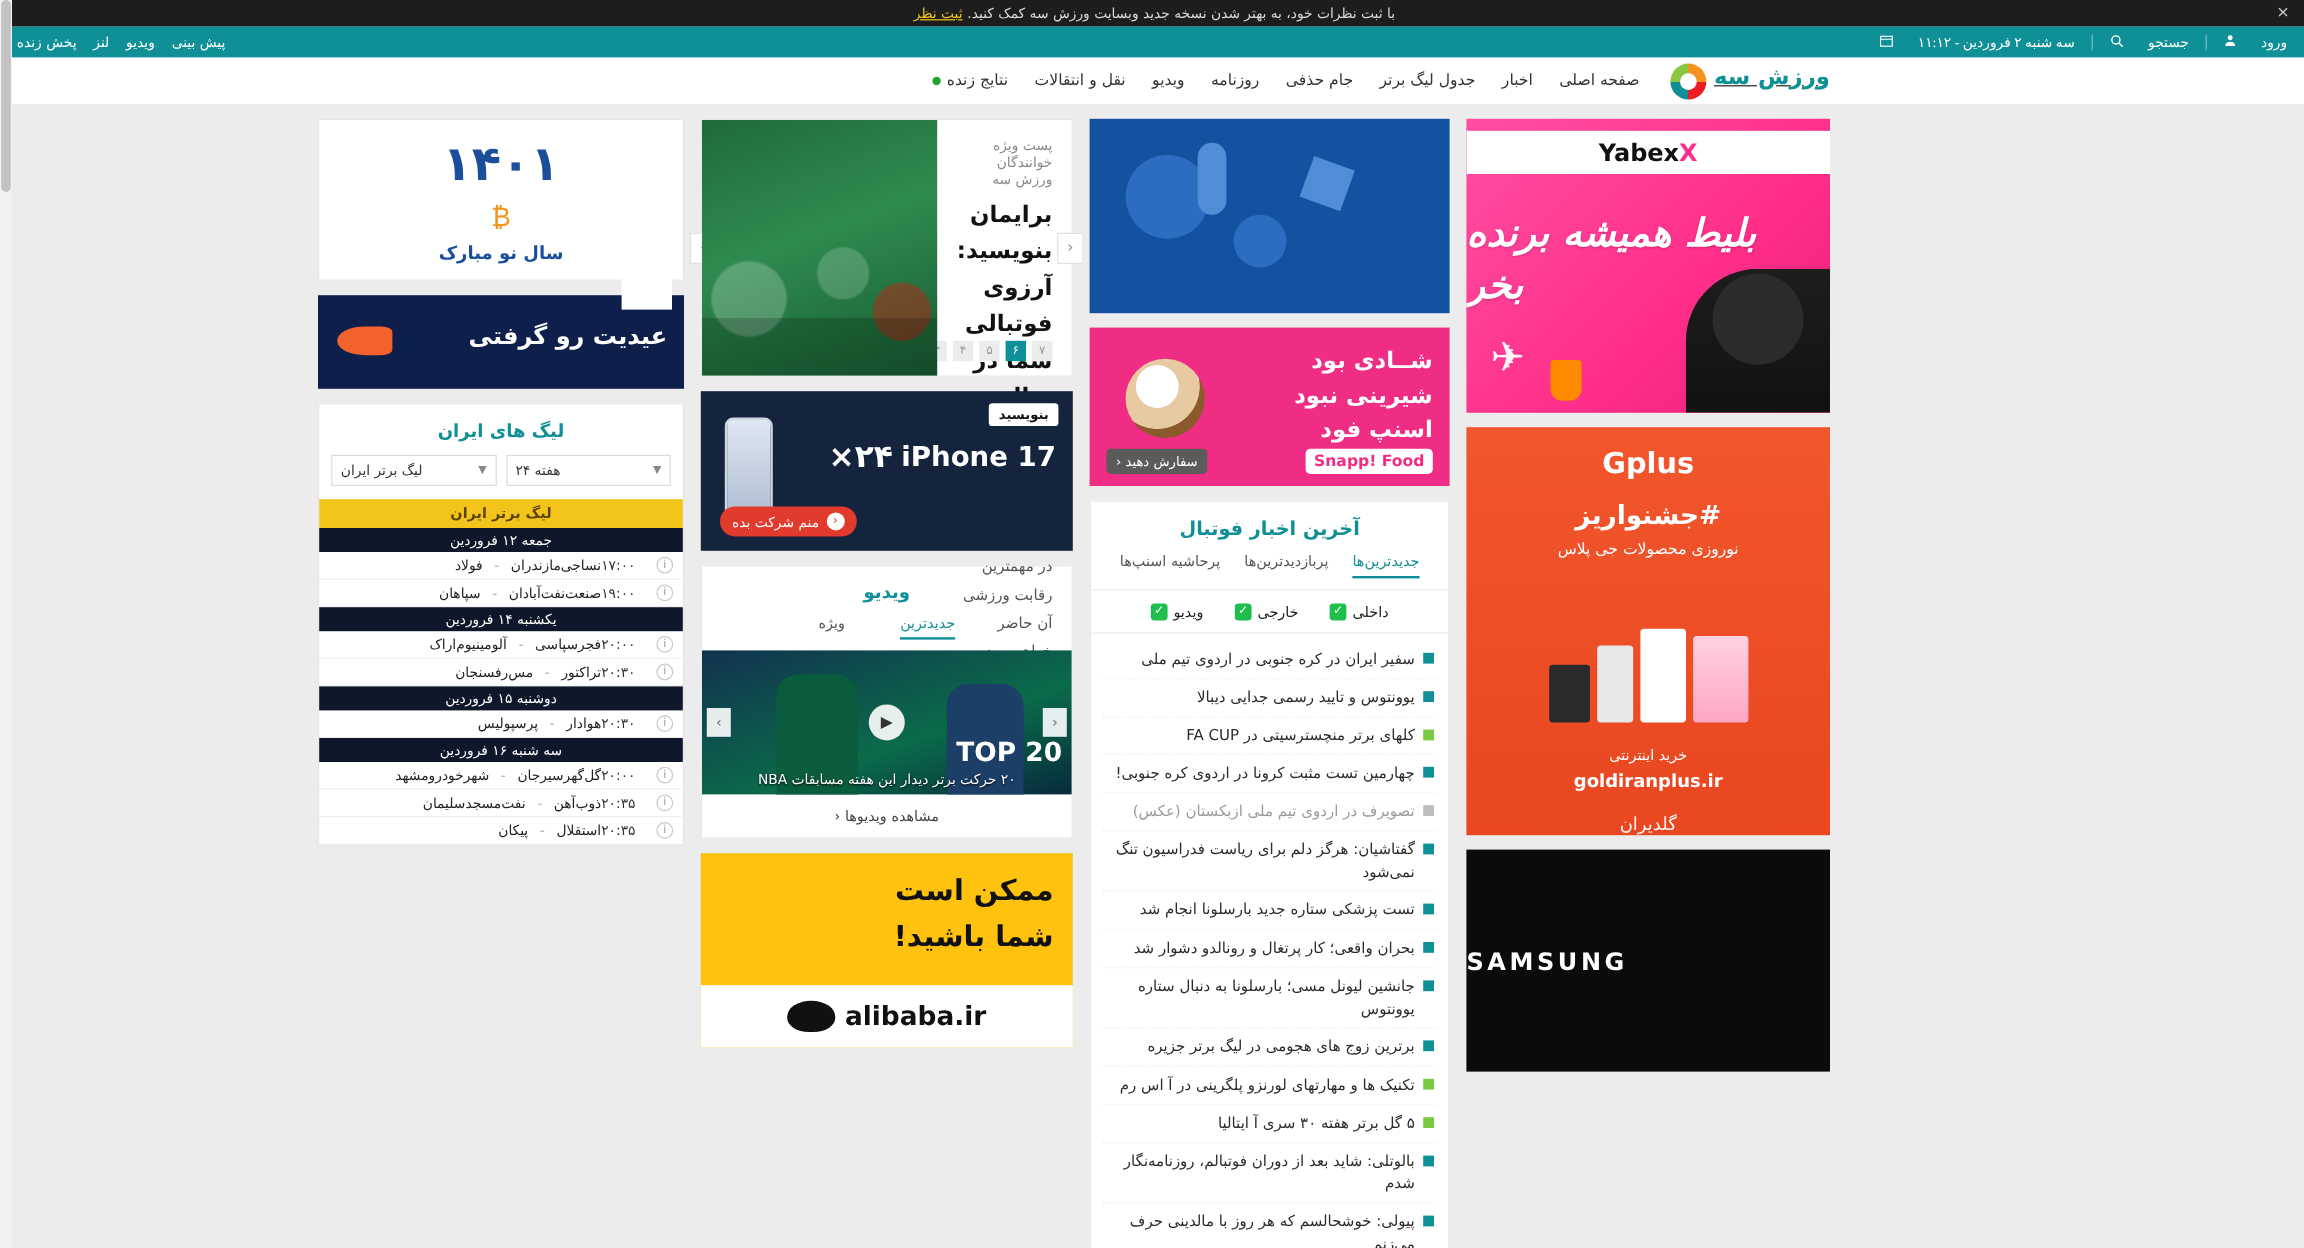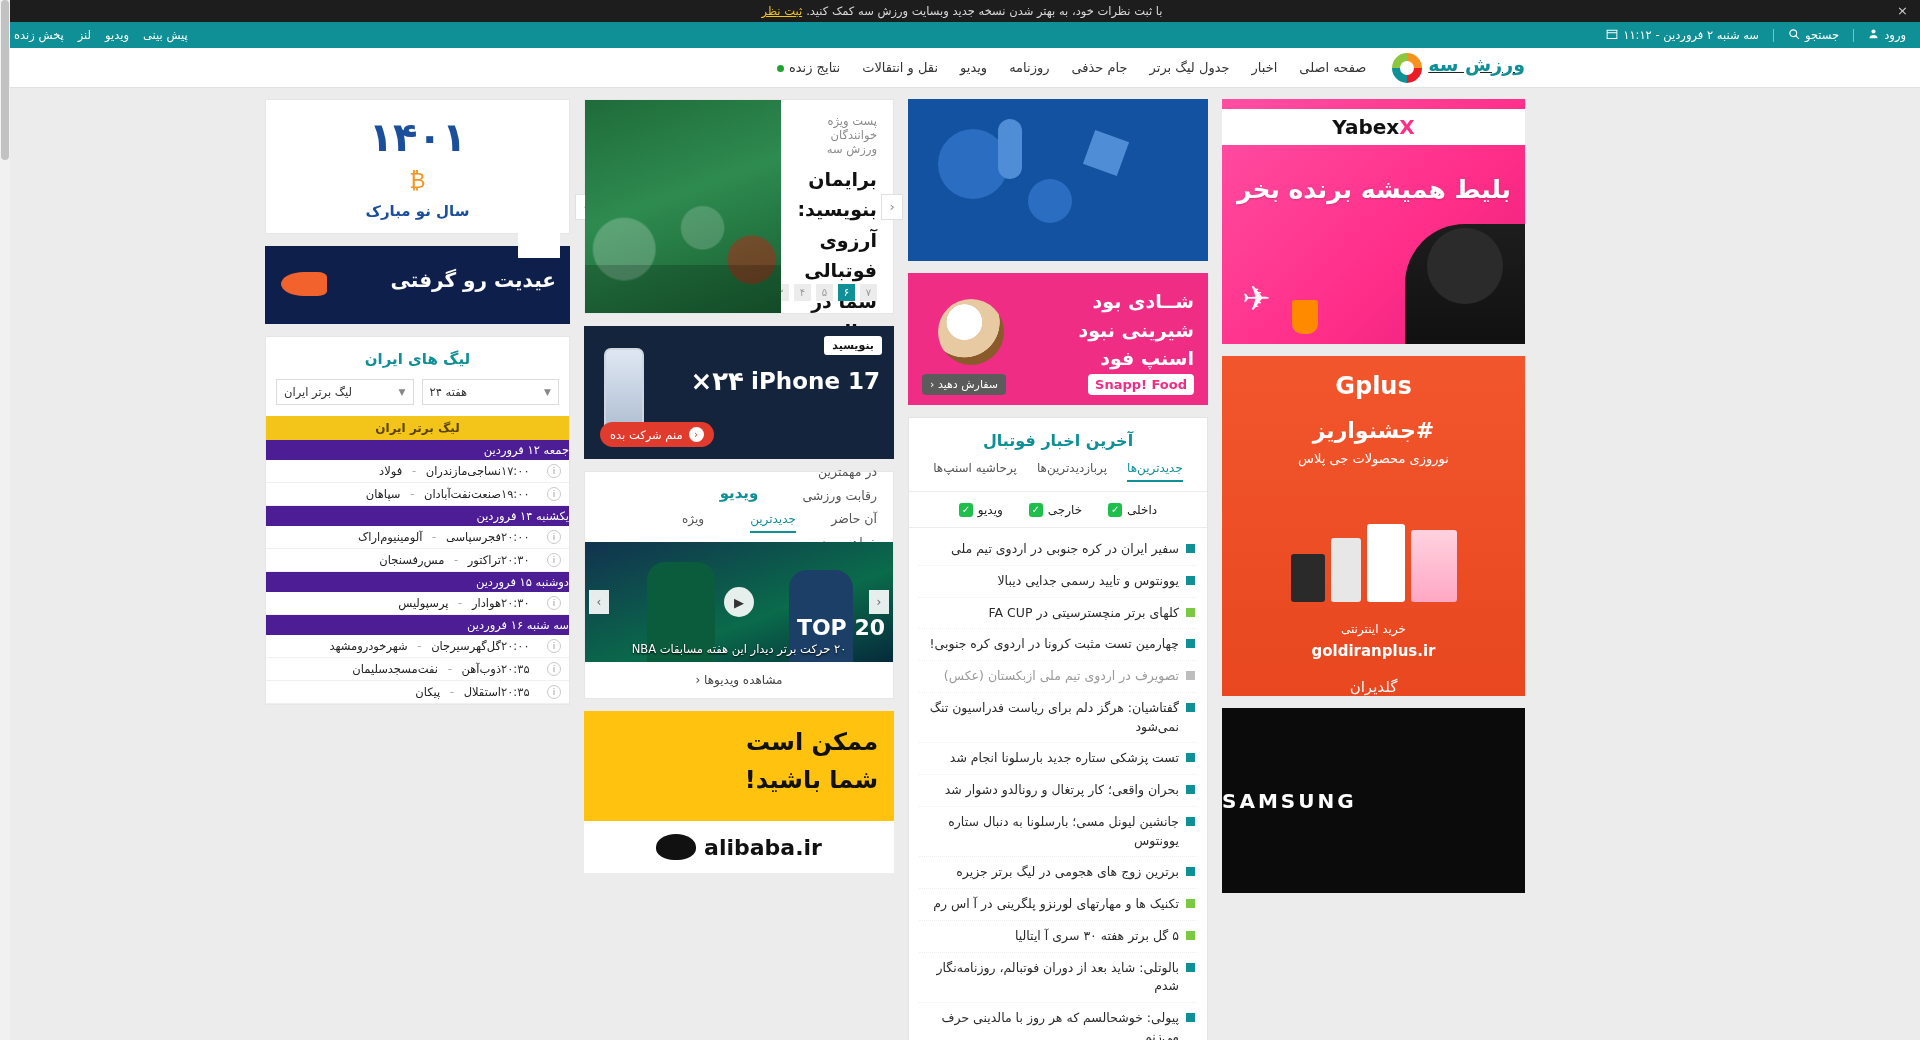--- a/index.html
+++ b/index.html
@@ -27,21 +27,21 @@
 
   
   .top-strip {
     height:26px; background:#0f8f96; color:#fff;
     display:flex; align-items:center; justify-content:space-between;
     padding:0 14px; font-size:11.5px;
   }
   .top-strip .right-group, .top-strip .left-group { display:flex; align-items:center; gap:14px; }
   .top-strip a { color:#fff; text-decoration:none; }
   .strip-sep { width:1px; height:13px; background:rgba(255,255,255,.45); }
-  .strip-chip { display:flex; align-items:center; gap:5px; }
+  .strip-chip { display:flex; align-items:center; gap:20px;font-family:Liberation Serif, serif; }
   .ico { display:inline-block; vertical-align:middle; }
 
   
   .navbar {
     height:40px; background:#fff; border-bottom:1px solid #e2e2e2;
     display:flex; align-items:center; justify-content:flex-start;
     padding:0 14px; gap:0;
   }
   .logo { display:flex; align-items:flex-start; gap:6px; margin-left:26px;text-decoration:underline; }
   .logo-text { font-size:19px; font-weight:bold; color:#0f8f96; letter-spacing:-1px; }
@@ -56,22 +56,22 @@
   
   .grid { width:1130px; margin:0 auto; margin-top:11px; display:grid;
           grid-template-columns:303px 300px 310px 305px; gap:14px; }
 
   
   .ad-yabex { height:245px; background:linear-gradient(135deg,#ff4fa3,#ff2e89 60%,#e81f7a);
      position:relative; overflow:hidden; color:#fff; }
   .ad-yabex .brand { position:absolute; top:10px; right:0; left:0; text-align:center;
      background:#fff; color:#111; font-weight:bold; font-size:20px; padding:6px 0; }
   .ad-yabex .brand .x { color:#ff2e89; }
-  .ad-yabex .headline { position:absolute; top:74px; right:14px; font-size:25px; font-weight:bold;
-     line-height:1.35; text-align:left; text-shadow:0 1px 2px rgba(0,0,0,.18); }
+  .ad-yabex .headline { position:absolute; top:74px; right:14px; font-size:32px; font-weight:bold;
+     line-height:1.35; text-align:left; text-shadow:0 1px 2px rgba(0,0,0,.18);font-style:italic; }
   .ad-yabex .person { position:absolute; bottom:0; right:0; width:120px; height:120px;
      background:radial-gradient(circle at 50% 35%, #2b2b2b 0 38%, transparent 39%),
      linear-gradient(#1d1d1d,#111); border-top-left-radius:60px; }
   .ad-yabex .plane { position:absolute; bottom:26px; left:20px; font-size:34px; color:#fff; opacity:.95; }
   .ad-yabex .cup { position:absolute; bottom:10px; left:70px; width:26px; height:34px;
      background:#ff8a00; border-radius:3px 3px 10px 10px; }
 
   
   .ad-gplus { margin-top:12px; height:340px; background:linear-gradient(180deg,#f2562c,#e8471f);
      color:#fff; text-align:center; padding-top:16px; position:relative; }
@@ -194,21 +194,21 @@
      border-radius:50% 20% 20% 50%; }
   .ad-eidi .badge { position:absolute; top:-18px; right:10px; width:42px; height:30px; background:#fff; }
 
   .leagues { margin-top:12px; border:1px solid #e6e6e6; background:#fff; }
   .leagues h3 { text-align:center; color:#0f8f96; font-size:15px; margin:0; padding:13px 0 11px; }
   .selects { display:flex; gap:8px; padding:0 10px 11px; }
   .sel { flex:1; height:26px; border:1px solid #dcdcdc; background:#fff; font-size:11.5px; color:#333;
      display:flex; align-items:center; justify-content:space-between; padding:0 7px; }
   .sel .cv { color:#888; font-size:9px; }
   .league-head { background:#f3c41a; color:#5a4300; text-align:center; font-size:12px; padding:5px 0; font-weight:bold; }
-  .date-row { background:#4c1d95; color:#fff; text-align:right; font-size:11.5px; padding:3px 0; }
+  .date-row { background:#0f172a; color:#fff; text-align:center; font-size:11.5px; padding:3px 0; }
   .match-row { display:flex; align-items:center; justify-content:space-between; padding:4px 8px;
      font-size:11.5px; border-bottom:1px solid #f0f0f0; }
   .match-row .teams { flex:1; text-align:right; color:#222; }
   .match-row .dash { color:#aaa; margin:0 6px; }
   .match-row .time { color:#333; width:42px; text-align:left; direction:ltr; }
   .match-row .info { width:14px; height:14px; border-radius:50%; border:1px solid #c9c9c9; color:#999;
      font-size:9px; line-height:12px; text-align:center; margin-left:4px; }
   .scrollbar { position:absolute; top:0; left:0; width:10px; height:1040px; background:#f1f1f1; }
   .scrollbar .thumb { position:absolute; top:0; left:1px; width:8px; height:160px; background:#c2c2c2; border-radius:4px; }
 </style>

